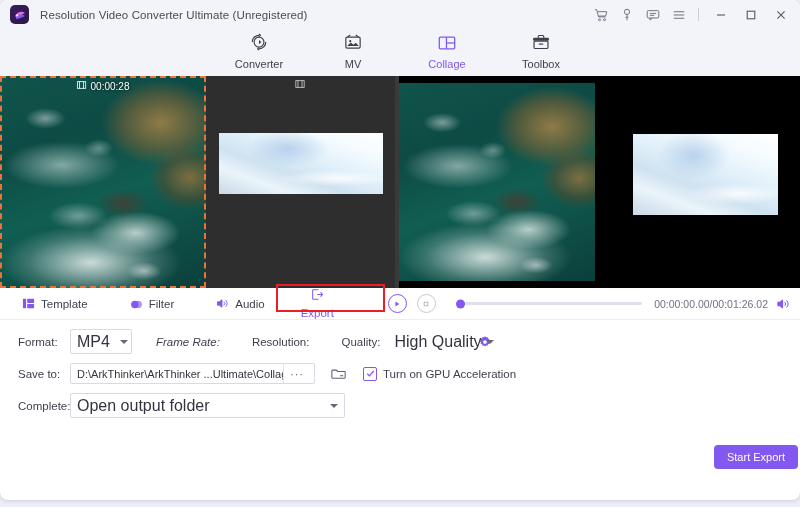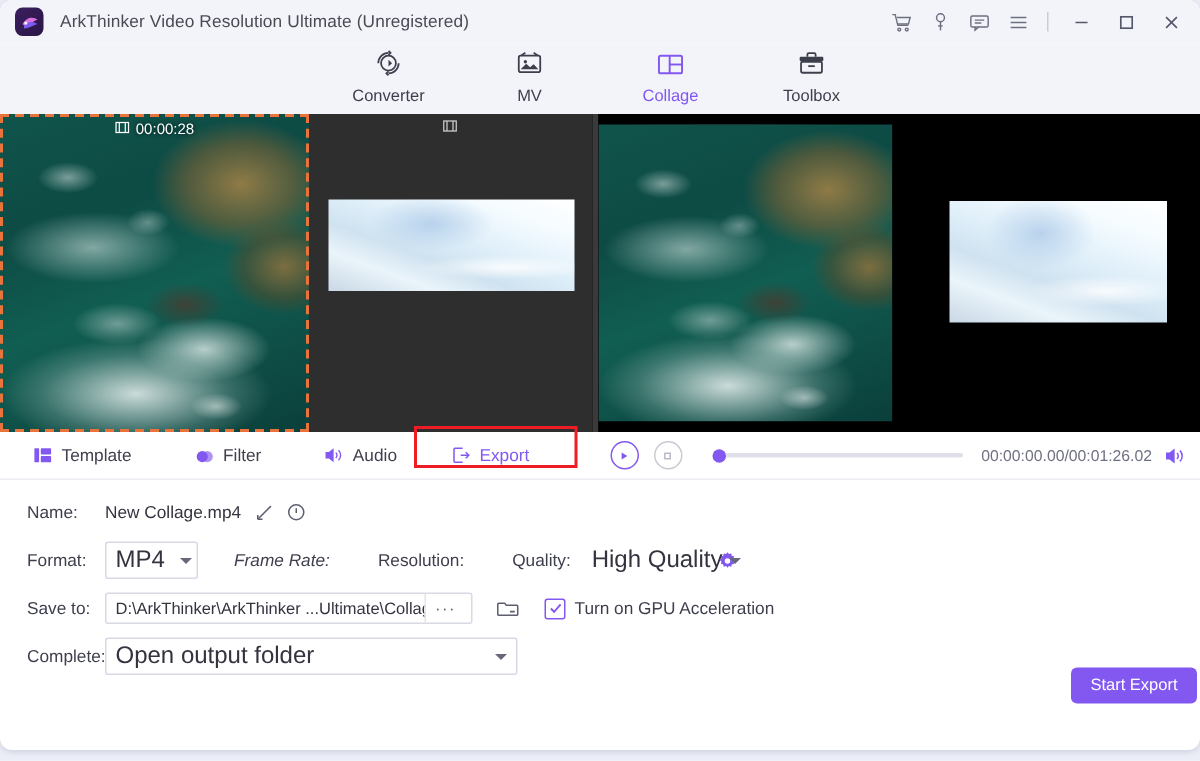--- a/index.html
+++ b/index.html
@@ -184,21 +184,21 @@
   }
   .etab {
     display: flex; align-items: center; gap: 6px;
     font-size: 11.5px;
     color: #3e3f4d;
     padding: 0 6px;
     height: 22px;
     justify-content: center;
   }
   .etab-ico { display:flex; align-items:center; }
-  .etab.active { color: #8258f0; }
+  .etab.active { color: #8258f0; flex-direction: column; }
   .export-wrap {
     position: relative;
     margin-left: 14px;
     padding: 0 10px;
   }
   .export-hl {
     position: absolute;
     left: -9px; top: -9px;
     width: 109px; height: 28px;
     border: 2px solid #ee1c25;
@@ -360,21 +360,21 @@
  <div class="window">
 
   <div class="titlebar">
     <div class="app-logo">
       <svg width="14" height="14" viewBox="0 0 14 14">
         <path d="M2 8 C5 3,9 3,12 5 C9 6,7 9,4 10 Z" fill="#d96fe0"></path>
         <path d="M3 9 C6 6,9 6,12 8 C9 9,6 11,3 11 Z" fill="#7a5cf0"></path>
         <circle cx="4.2" cy="7.4" r="1.1" fill="#ffffff" opacity="0.9"></circle>
       </svg>
     </div>
-    <div class="app-title">ArkThinker Video Resolution Ultimate (Unregistered)</div>
+    <div class="app-title">Resolution Video Converter Ultimate (Unregistered)</div>
     <div class="title-spacer"></div>
     <div class="tb-icons">
       <div class="tb-btn">
         <svg width="14" height="14" viewBox="0 0 16 16" fill="none" stroke="#6d6f80" stroke-width="1.1">
           <path d="M1 2 h2.2 l2 8.2 h8"></path>
           <path d="M4.6 4.2 h10 l-1.3 5 h-8"></path>
           <circle cx="6.3" cy="13.4" r="1.1"></circle>
           <circle cx="12" cy="13.4" r="1.1"></circle>
         </svg>
       </div>
@@ -569,37 +569,20 @@
           <path d="M1.8 5.2 H3.8 L6.6 3 V11 L3.8 8.8 H1.8 Z" fill="#8258f0"></path>
           <path d="M8.6 5 a2.6 2.6 0 0 1 0 4"></path>
           <path d="M10.6 3.4 a5 5 0 0 1 0 7.2"></path>
         </svg>
       </div>
     </div>
   </div>
 
   <div class="form">
 
-    <div class="frow">
-      <div class="flabel">Name:</div>
-      <div class="fvalue">New Collage.mp4</div>
-      <div class="icon-btn">
-        <svg width="13" height="13" viewBox="0 0 14 14" fill="none" stroke="#5d5f70" stroke-width="1.1">
-          <path d="M2 12 L11.4 2.6"></path>
-          <path d="M2 12 L2 9 "></path>
-          <path d="M2 12 L5.4 12"></path>
-        </svg>
-      </div>
-      <div class="icon-btn" style="margin-left:8px;">
-        <svg width="13" height="13" viewBox="0 0 14 14" fill="none" stroke="#5d5f70" stroke-width="1.1">
-          <circle cx="7" cy="7" r="5.4"></circle>
-          <path d="M7 4.2 V7.6"></path>
-        </svg>
-      </div>
-    </div>
 
     <div class="frow">
       <div class="flabel">Format:</div>
       <div class="select sel-format">
         <span class="cap">MP4</span>
         <span class="caret"></span>
       </div>
       <div class="flabel lbl-inline" style="width:auto;font-style:italic;">Frame Rate:</div>
       <div class="flabel lbl-inline" style="width:auto;">Resolution:</div>
       <div class="flabel lbl-inline" style="width:auto;">Quality:</div>

